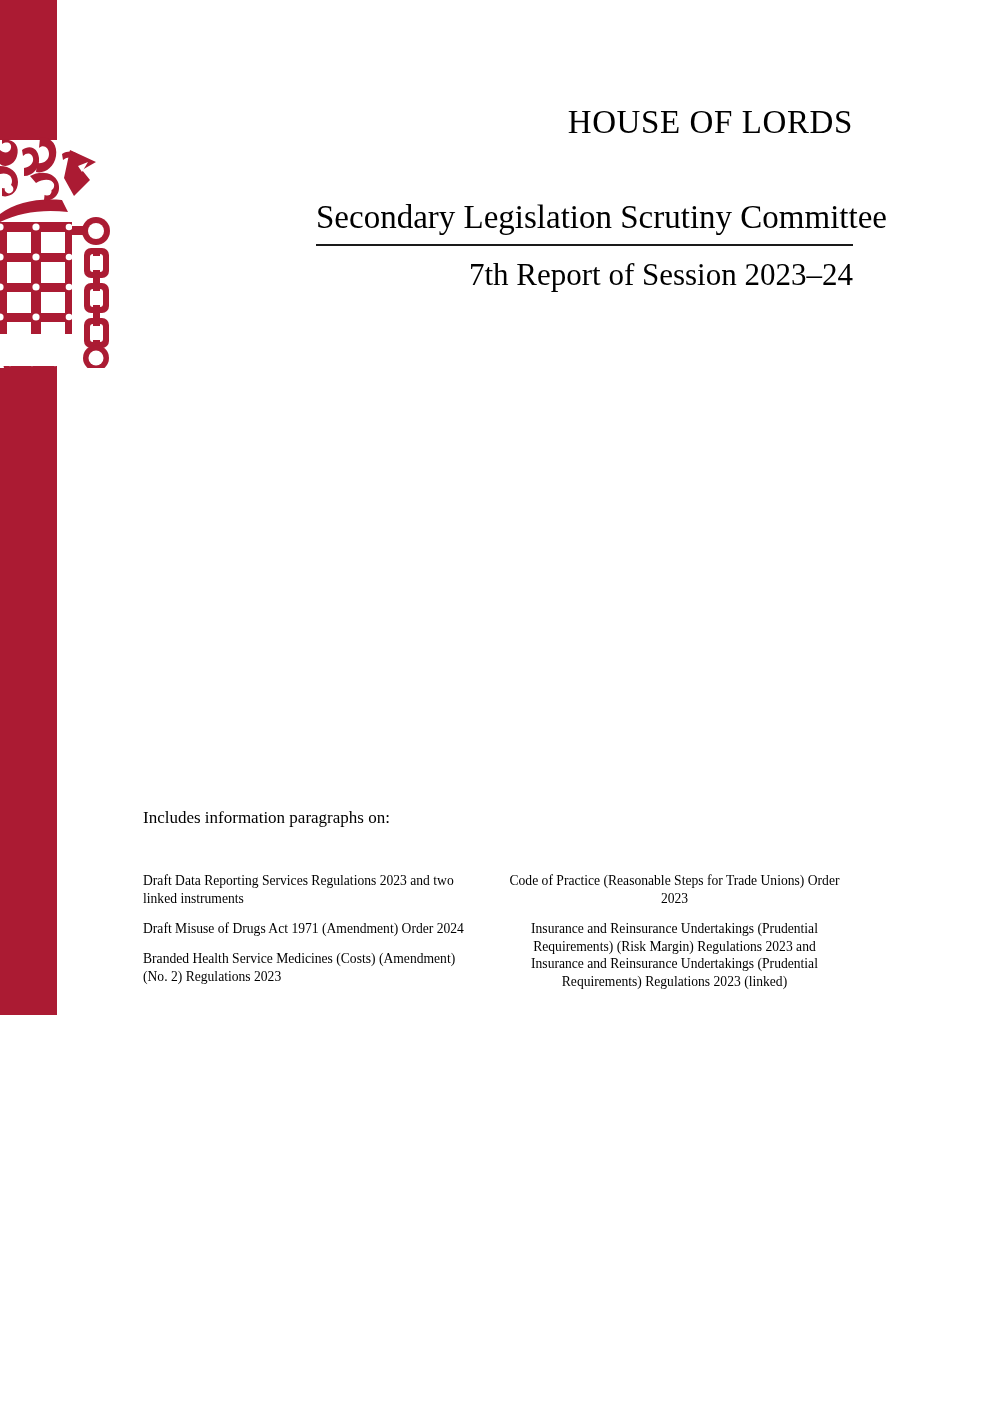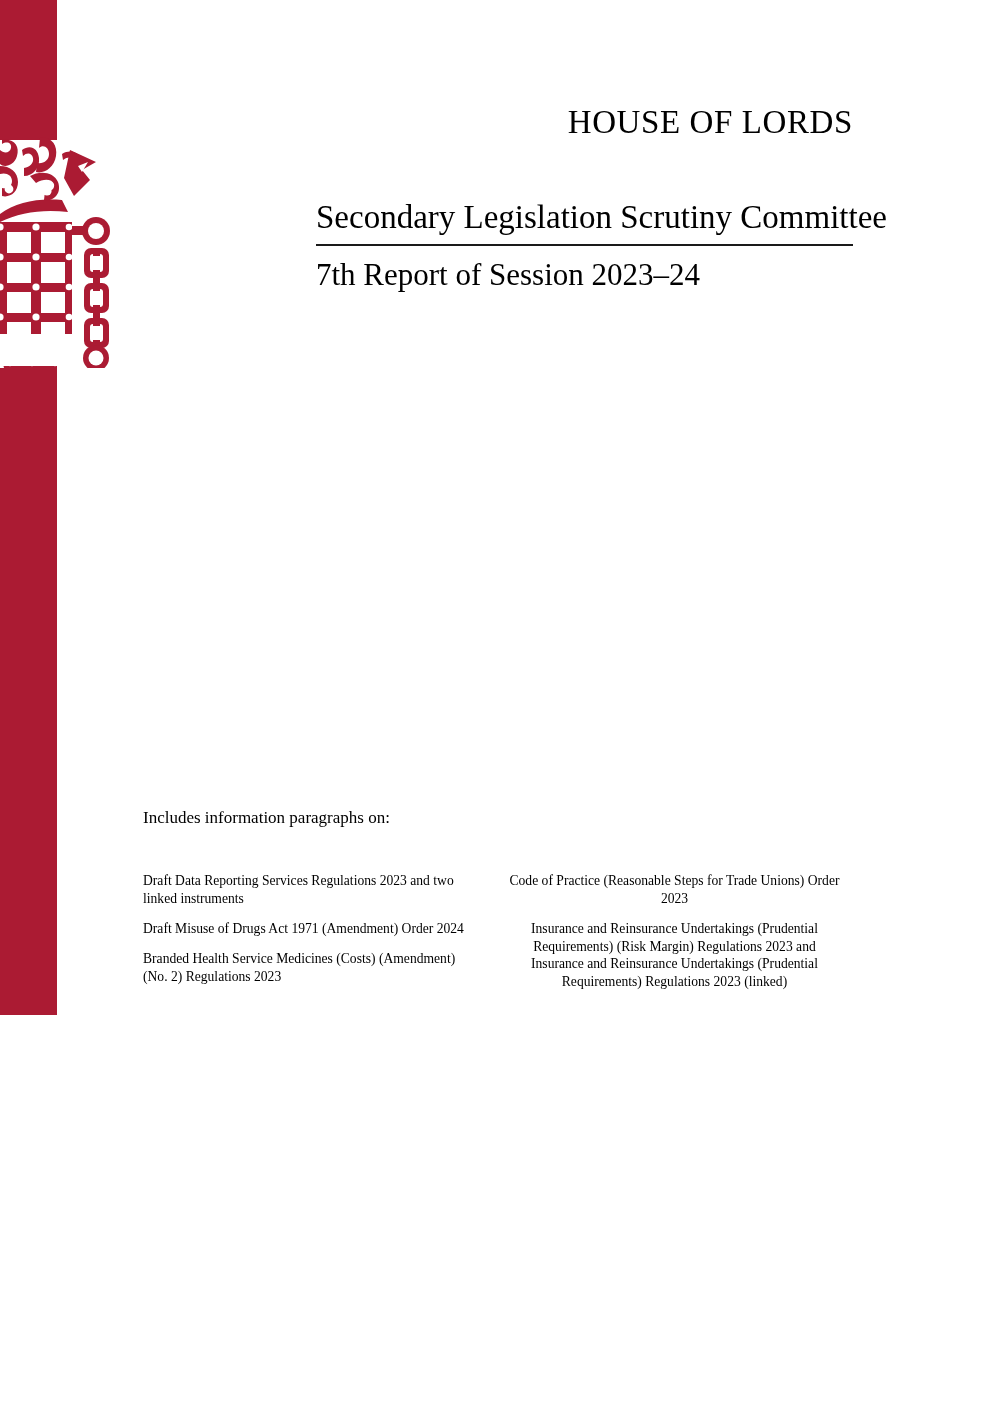--- a/index.html
+++ b/index.html
@@ -58,21 +58,21 @@
     line-height: 1.1;
     text-align: right;
     white-space: nowrap;
   }
 
   .committee-block {
     position: absolute;
     top: 198px;
     right: 0;
     width: 537px;
-    text-align: left;
+    text-align: right;
   }
   .committee-name {
     font-size: 33px;
     line-height: 1.18;
     white-space: nowrap;
     padding-bottom: 7px;
   }
   .committee-rule {
     border-top: 2.2px solid #1a1a1a;
     margin: 0 0 4px 0;

